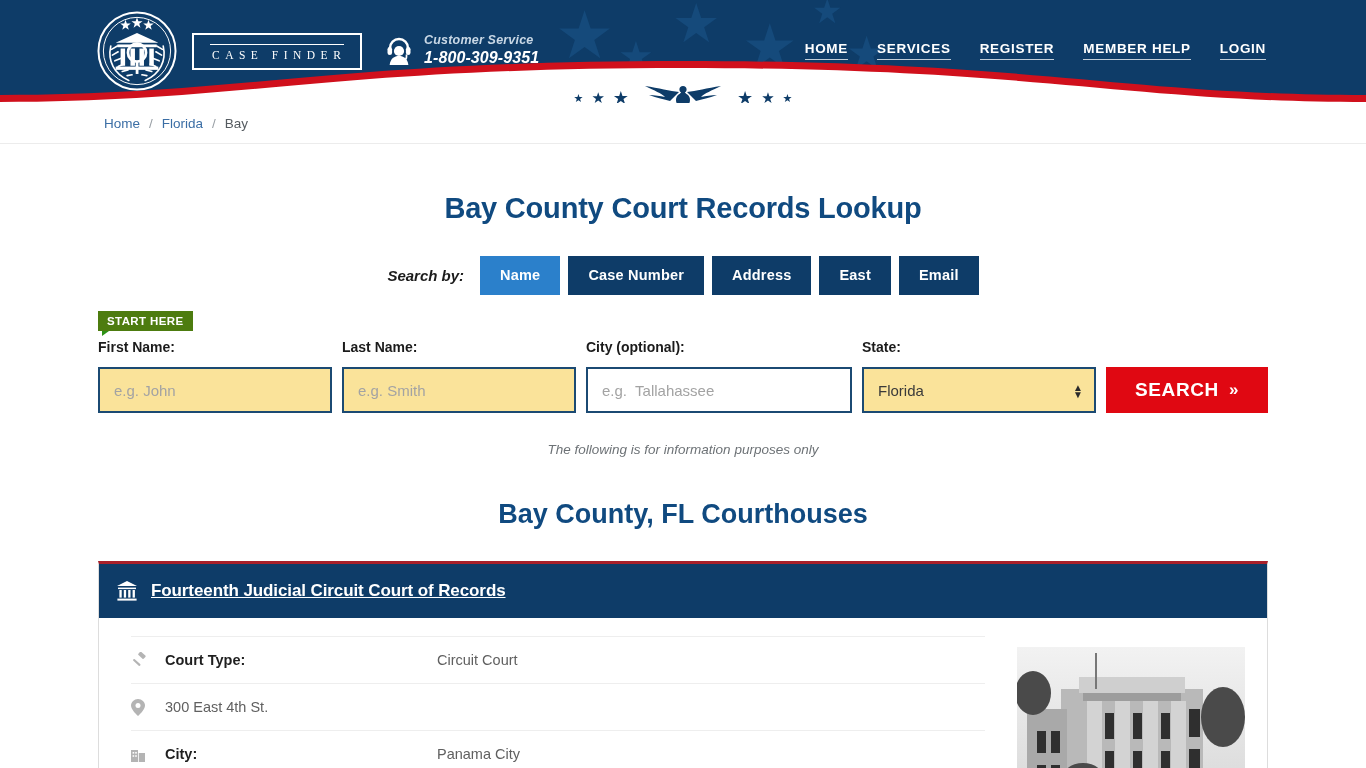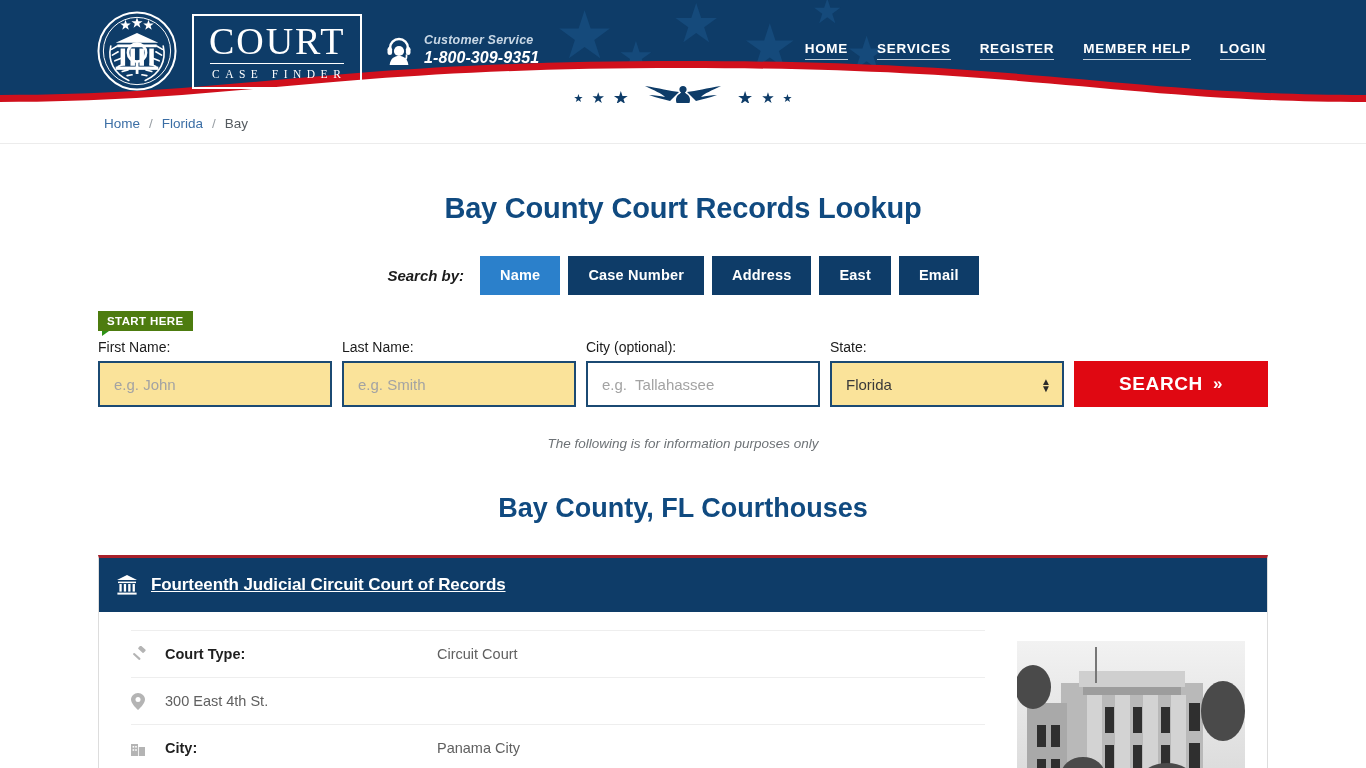--- a/index.html
+++ b/index.html
@@ -161,38 +161,38 @@
     left: 4px; bottom: -5px;
     border-left: 7px solid #2e9216;
     border-bottom: 5px solid transparent;
   }
   .fields {
     display: flex; align-items: flex-end; gap: 10px;
     padding-top: 26px;
   }
   .field { display: flex; flex-direction: column; }
   .field label {
-    font-size: 14px; font-weight: normal; color: #1b1b1b;
-    margin-bottom: 6px;
+    font-size: 14px; font-weight: bold; color: #1b1b1b;
+    margin-bottom: 12px;
   }
   .field input, .field select {
     height: 46px;
     border: 2px solid #1b4a73;
     font-size: 15px;
     color: #3a3a3a;
     padding: 0 14px;
     font-family: "Liberation Sans", sans-serif;
     background: #ffffff;
     outline: none;
   }
   .field input::placeholder { color: #a3a3a3; }
   .field.hl input, .field.hl select { background: #fae39a; }
   .f-first input { width: 234px; }
   .f-last input  { width: 234px; }
-  .f-city input  { width: 234px; }
+  .f-city input  { width: 266px; }
   .f-state { position: relative; }
   .f-state select {
     width: 234px;
     -webkit-appearance: none; appearance: none;
     padding-right: 30px;
   }
   .selchev {
     position: absolute; right: 13px; bottom: 15px;
     pointer-events: none; color: #2a2a2a;
     font-size: 10px; line-height: 7px; text-align: center;
@@ -307,21 +307,20 @@
             <rect x="42" y="47" width="5.5" height="21"></rect>
             <rect x="53" y="47" width="5.5" height="21"></rect>
             <rect x="65" y="47" width="5.5" height="21"></rect>
             <rect x="24" y="69" width="52" height="4"></rect>
           </g>
           <circle cx="50" cy="52" r="11" fill="none" stroke="#ffffff" stroke-width="3.4"></circle>
           <rect x="48.4" y="62" width="3.4" height="16" fill="#ffffff"></rect>
         </svg>
       </span>
       <div class="logo-box">
-        <div class="logo-court">COURT</div>
         <div class="logo-rule"></div>
         <div class="logo-sub">CASE FINDER</div>
       </div>
     </div>
 
     <div class="cs-wrap">
       <span>
         <svg class="cs-icon" viewBox="0 0 28 30">
           <path d="M5 13 a9 9 0 0 1 18 0" fill="none" stroke="#ffffff" stroke-width="2.4"></path>
           <rect x="2.5" y="12" width="4.6" height="8" rx="2.3" fill="#ffffff"></rect>

